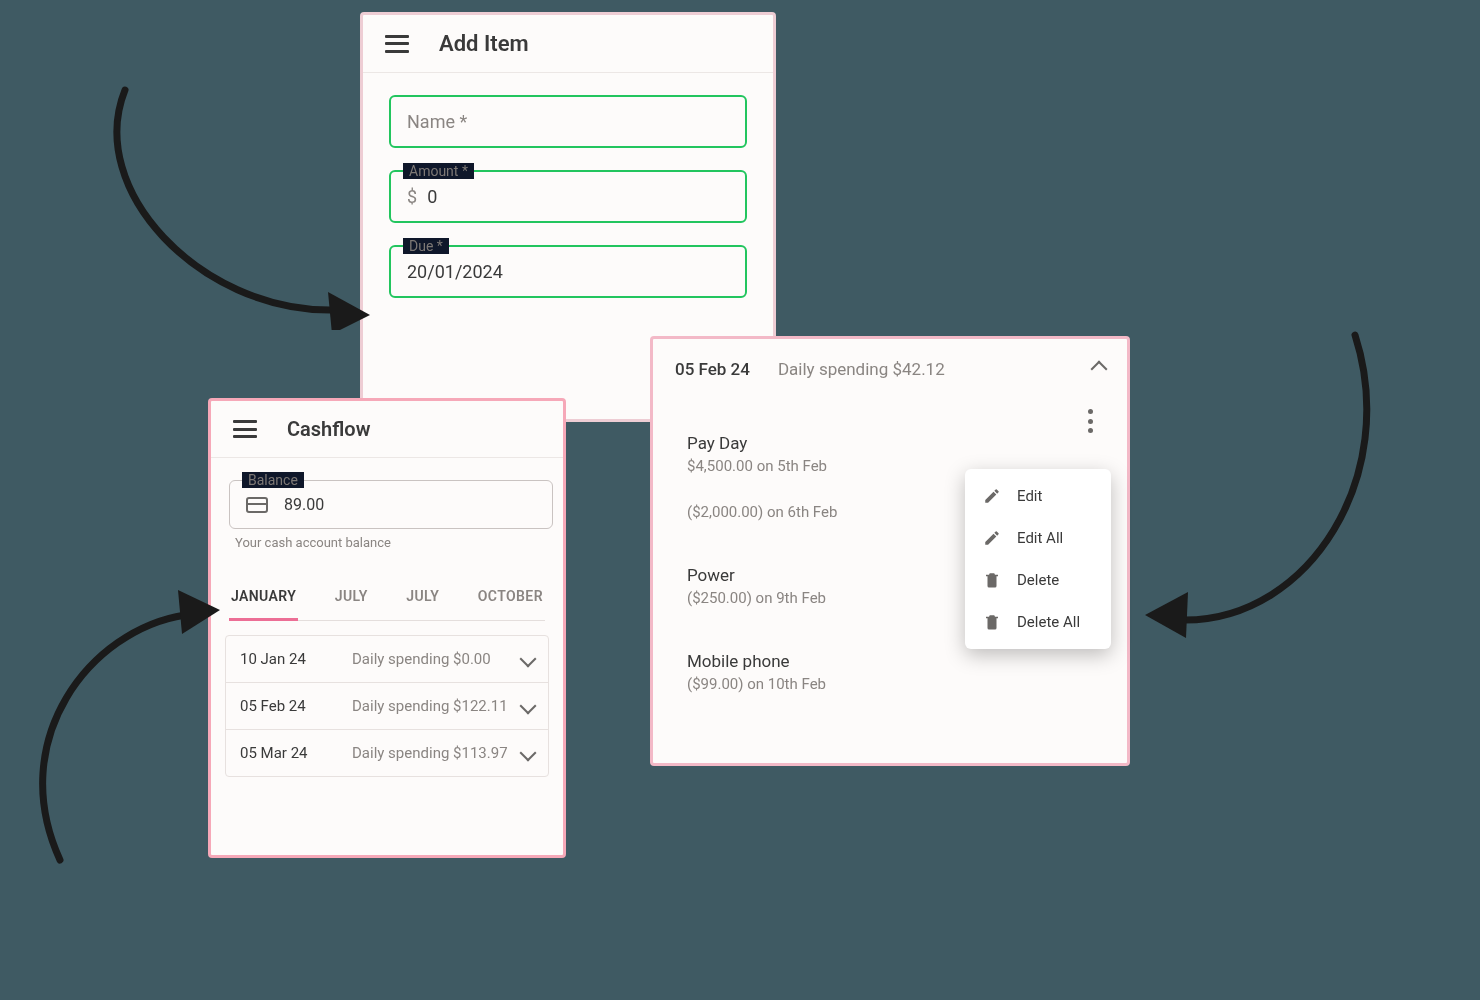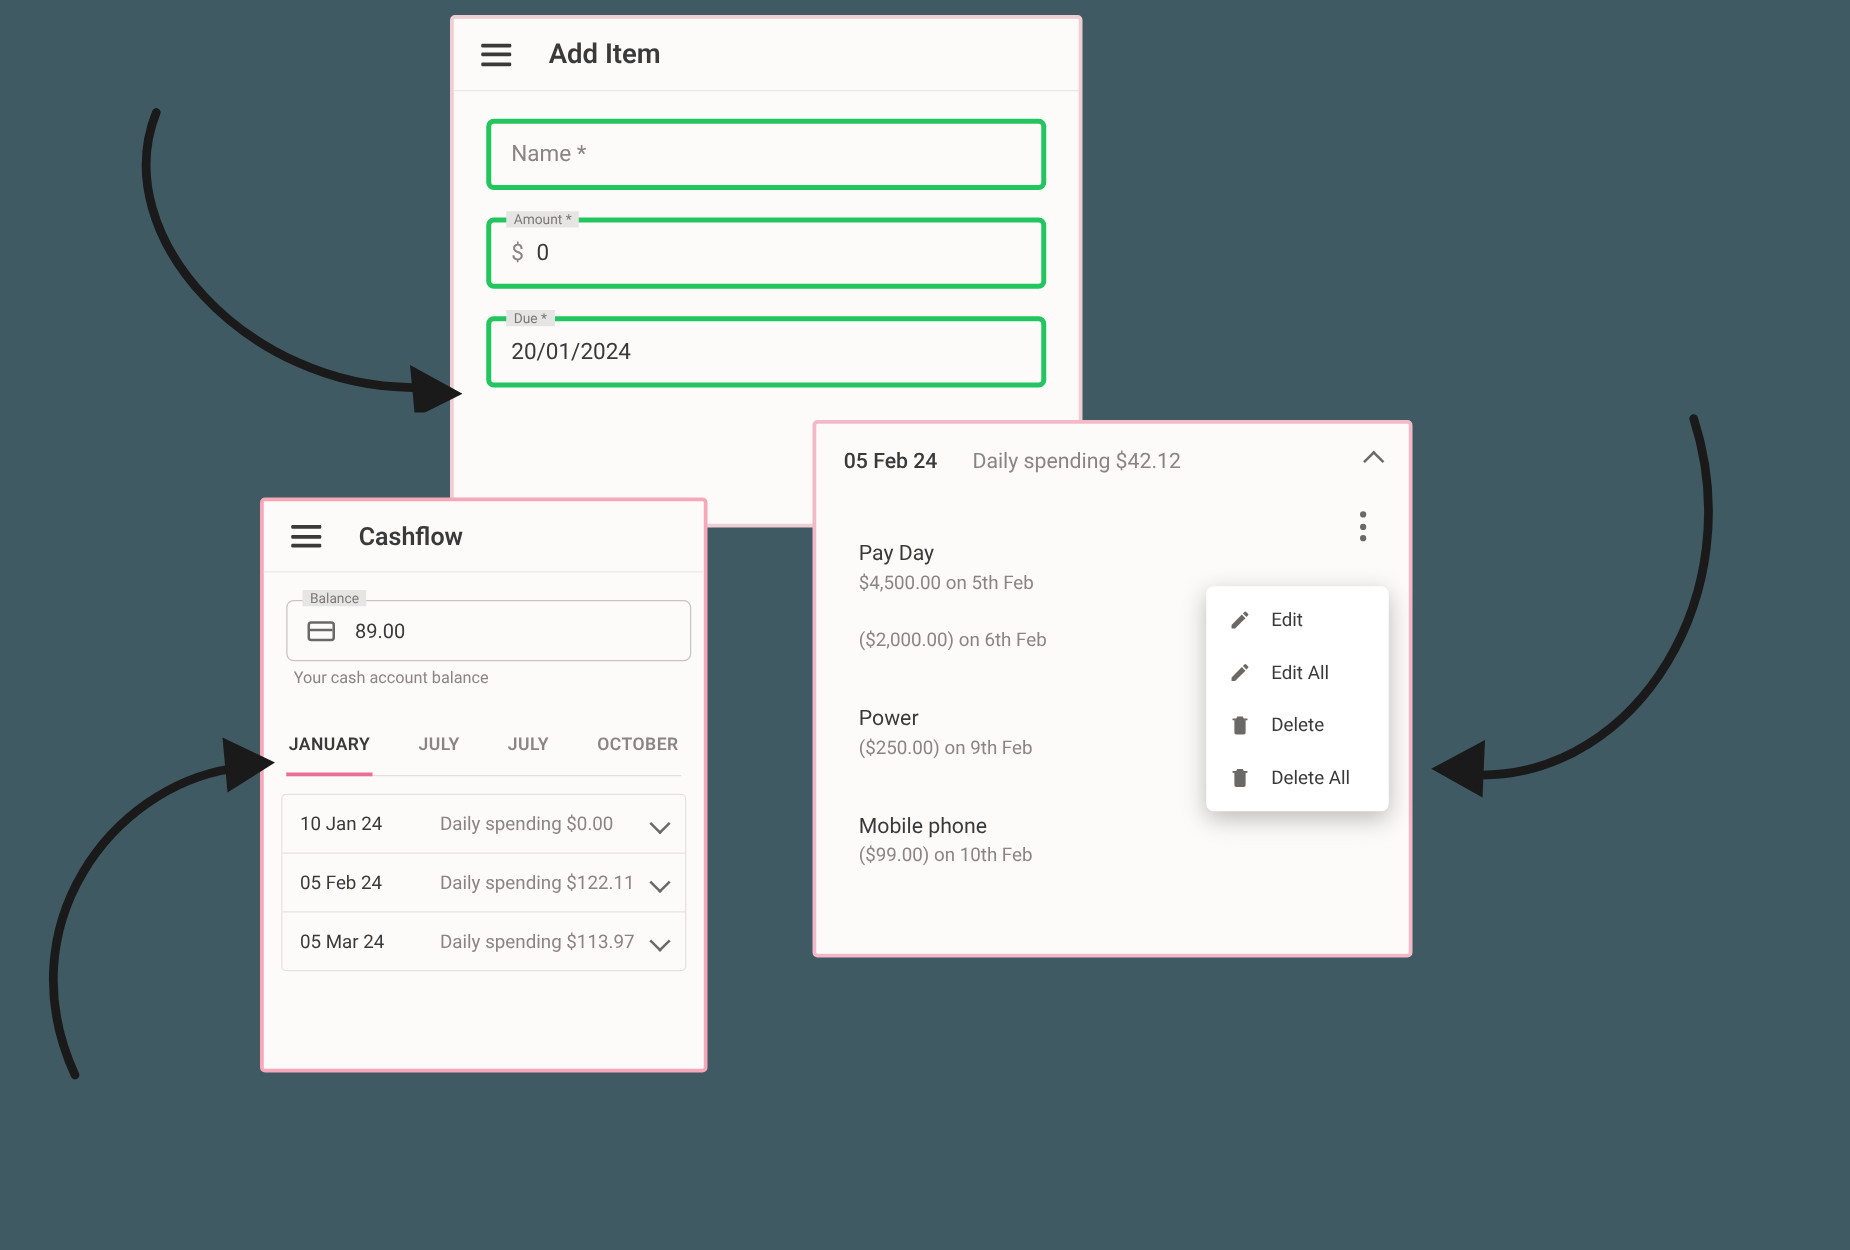--- a/index.html
+++ b/index.html
@@ -12,49 +12,49 @@
   }
   .panel {
     position: absolute;
     background: #fdfbfa;
     border: 3px solid #f6a8b8;
     border-radius: 4px;
   }
   
   #additem {
     left: 360px; top: 12px;
-    width: 506px; height: 410px;
+    width: 416px; height: 410px;
     border-color: #eecdd4;
   }
   .topbar {
     display: flex; align-items: center;
     padding: 16px 22px;
     border-bottom: 1px solid #ece7e5;
   }
   .hamburger {
     width: 24px; height: 18px;
     display: flex; flex-direction: column; justify-content: space-between;
     cursor: pointer;
   }
   .hamburger span { display: block; height: 3px; background: #3a3a3a; border-radius: 1px; }
   .topbar-title { font-size: 22px; font-weight: 600; color: #3a3a3a; margin-left: 30px; }
 
   .field {
     position: relative;
     margin: 22px 26px 0 26px;
-    border: 4px solid #22c55e;
+    border: 2px solid #22c55e;
     border-radius: 6px;
     padding: 14px 16px;
   }
   .float-label {
     position: absolute;
     top: -9px; left: 12px;
-    background: #e5e5e5;
+    background: #0f172a;
     padding: 0 6px;
-    font-size: 11px;
+    font-size: 14px;
     color: #7d7875;
   }
   .field .ph { color: #8a8582; font-size: 18px; }
   .currency { color: #8a8582; font-size: 18px; margin-right: 10px; }
   .field .val { font-size: 18px; color: #3a3a3a; }
 
   
   #cashflow {
     left: 208px; top: 398px;
     width: 358px; height: 460px;

